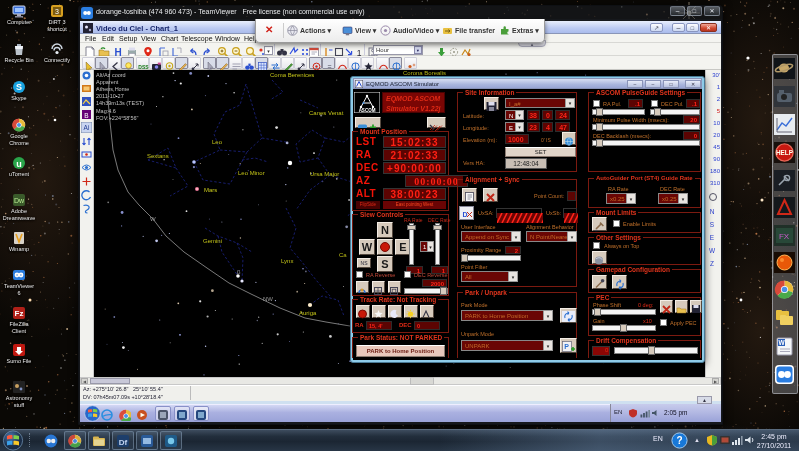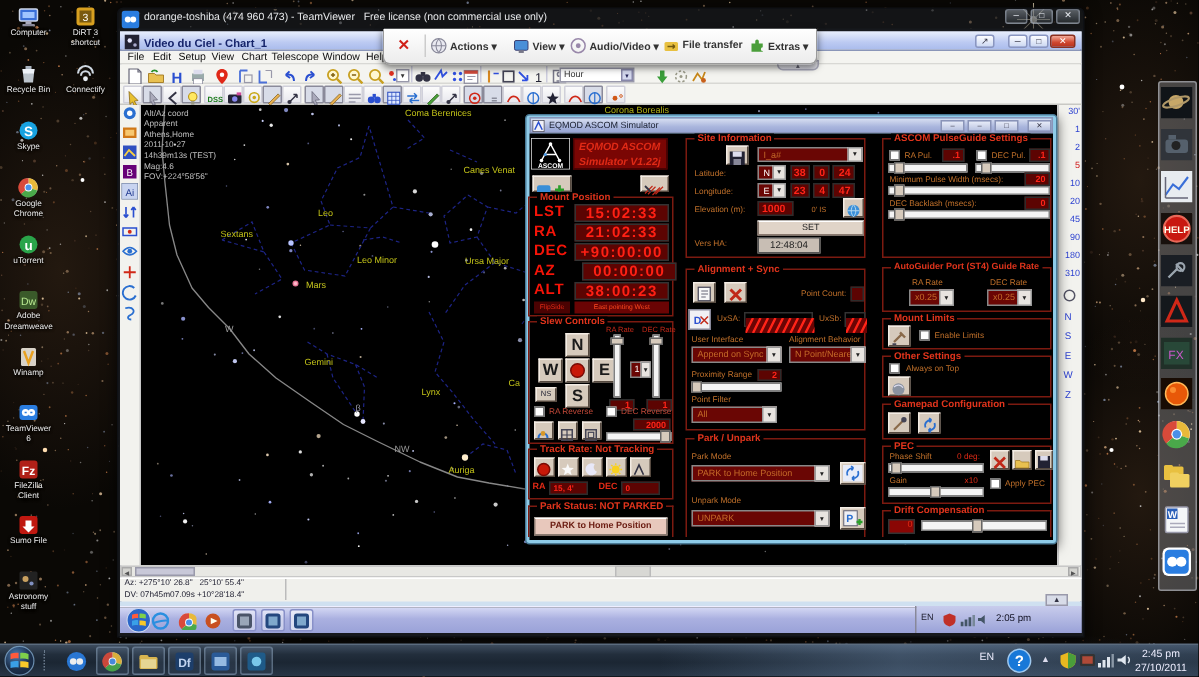--- a/index.html
+++ b/index.html
@@ -1740,21 +1740,21 @@
     <div class="grp" style="left:352px;top:131px;width:97px;height:80px;">
       <div class="grplbl">Mount Position</div>
     </div>
     <div class="mlbl" style="left:356px;top:136px;">LST</div>
     <div class="mval" style="left:383px;top:136px;">15:02:33</div>
     <div class="mlbl" style="left:356px;top:149px;">RA</div>
     <div class="mval" style="left:383px;top:149px;">21:02:33</div>
     <div class="mlbl" style="left:356px;top:162px;">DEC</div>
     <div class="mval" style="left:383px;top:162px;">+90:00:00</div>
     <div class="mlbl" style="left:356px;top:175px;">AZ</div>
-    <div class="mval" style="left:388px;top:175px;">00:00:00</div>
+    <div class="mval" style="left:405px;top:175px;font-family:Liberation Serif, serif;">00:00:00</div>
     <div class="mlbl" style="left:356px;top:188px;">ALT</div>
     <div class="mval" style="left:383px;top:188px;">38:00:23</div>
     <div class="abs" style="left:356px;top:201px;width:24px;height:8px;background:#4a0202;color:#e02a16;font-size:4.5px;line-height:8px;text-align:center">FlipSide</div>
     <div class="abs" style="left:383px;top:201px;width:63px;height:8px;background:#6a0404;color:#ff4a20;font-size:4.5px;line-height:8px;text-align:center">East pointing West</div>
     <div class="grp" style="left:352px;top:214px;width:97px;height:82px;">
       <div class="grplbl">Slew Controls</div>
     </div>
     <div class="bevbtn" style="left:377px;top:222px;width:16px;height:16px;color:#1a1a1a;font-weight:bold;font-size:11px;text-align:center;line-height:14px;">N</div>
     <div class="bevbtn" style="left:359px;top:239px;width:16px;height:16px;color:#1a1a1a;font-weight:bold;font-size:11px;text-align:center;line-height:14px;">W</div>
     <div class="bevbtn" style="left:377px;top:239px;width:16px;height:16px;"><svg width="14" height="14">

